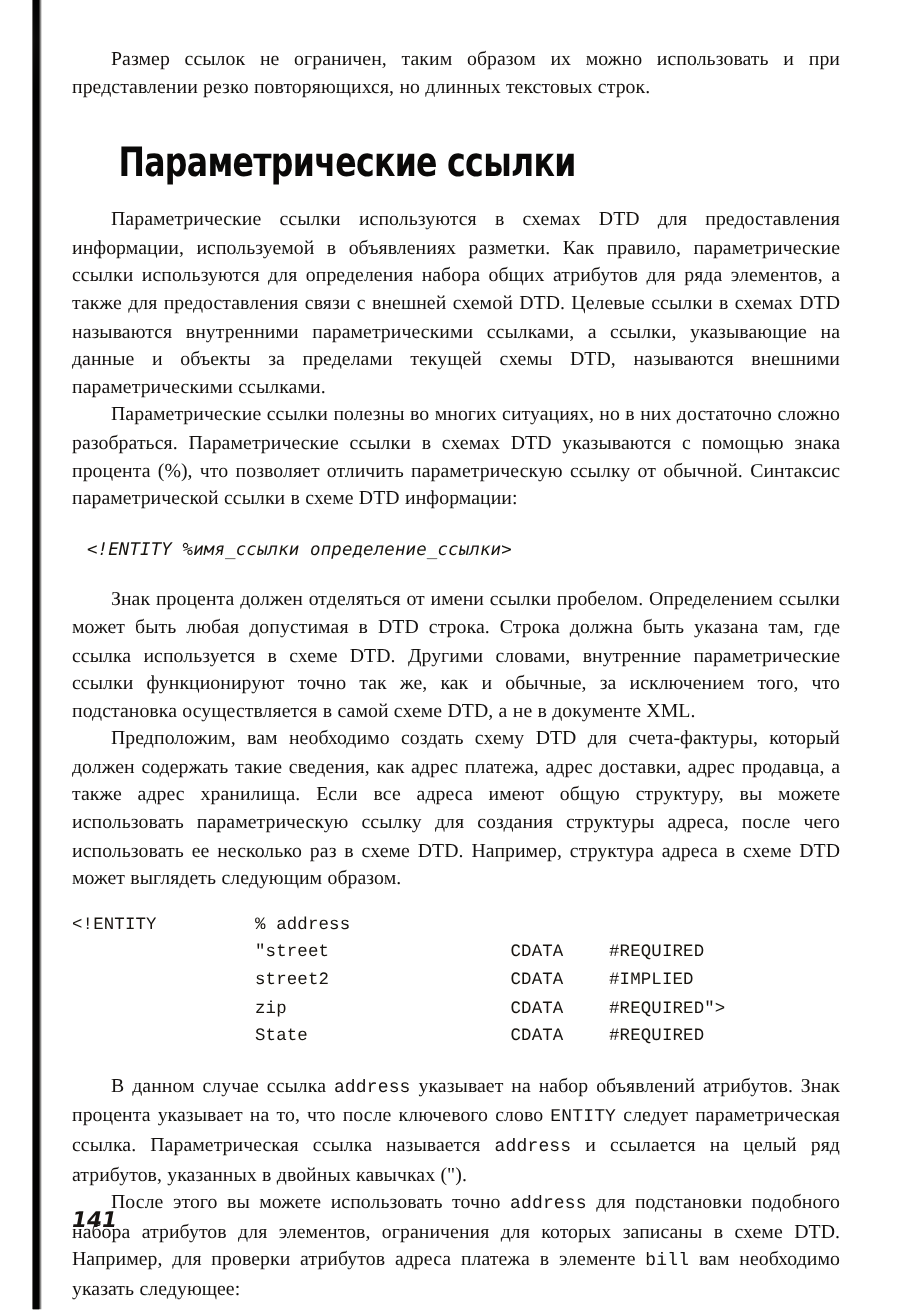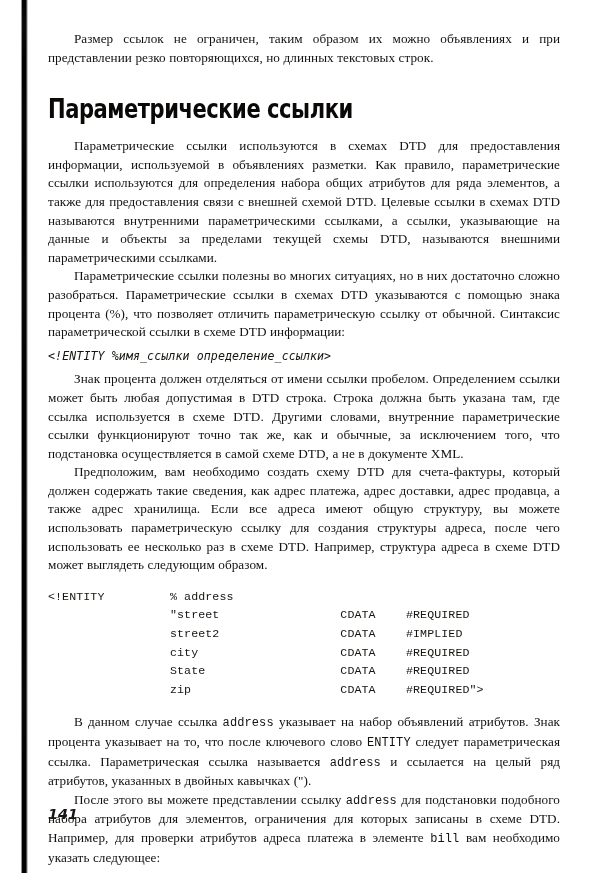--- a/index.html
+++ b/index.html
@@ -90,25 +90,26 @@
     line-height: 30px;
     letter-spacing: -0.6px;
     transform: scaleX(0.78);
     transform-origin: left center;
     color: #0a0908;
   }
 
   .heading-block {
     padding-top: 27px;
     padding-bottom: 13px;
+    margin-left: 31px;
   }
 
   pre.code-line,
   pre.code-block {
-    margin: 0;
+    margin: 10px;
     font-family: "DejaVu Sans Mono", "Liberation Mono", monospace;
     font-size: 11.6px;
     line-height: 18.6px;
     color: #17140f;
     white-space: pre;
     letter-spacing: 0.1px;
   }
   pre.code-line.italic { font-style: italic; }
 
   .code-gap-top { height: 5px; }
@@ -158,21 +159,21 @@
 </style>
 </head>
 <body>
 
 <div class="gutter-stripe"></div>
 
 <div class="page">
 
   <div class="text-column">
 
-    <p class="body-par">Размер ссылок не ограничен, таким образом их можно объявлениях и при представлении резко повторяющихся, но длинных текстовых строк.</p>
+    <p class="body-par">Размер ссылок не ограничен, таким образом их можно использовать и при представлении резко повторяющихся, но длинных текстовых строк.</p>
 
     <div class="heading-block">
       <h2 class="section-heading">Параметрические ссылки</h2>
     </div>
 
     <p class="body-par">Параметрические ссылки используются в схемах DTD для предоставления информации, используемой в объявлениях разметки. Как правило, параметрические ссылки используются для определения набора общих атрибутов для ряда элементов, а также для предоставления связи с внешней схемой DTD. Целевые ссылки в схемах DTD называются внутренними параметрическими ссылками, а ссылки, указывающие на данные и объекты за пределами текущей схемы DTD, называются внешними параметрическими ссылками.</p>
 
     <p class="body-par">Параметрические ссылки полезны во многих ситуациях, но в них достаточно сложно разобраться. Параметрические ссылки в схемах DTD указываются с помощью знака процента (%), что позволяет отличить параметрическую ссылку от обычной. Синтаксис параметрической ссылки в схеме DTD информации:</p>
 
     <div class="code-gap-top"></div>
@@ -200,44 +201,38 @@
         <td class="col-flag">#REQUIRED</td>
       </tr>
       <tr>
         <td class="col-keyword"></td>
         <td class="col-name">street2</td>
         <td class="col-type">CDATA</td>
         <td class="col-flag">#IMPLIED</td>
       </tr>
       <tr>
         <td class="col-keyword"></td>
-        <td class="col-name">city</td>
+        <td class="col-name">zip</td>
+        <td class="col-type">CDATA</td>
+        <td class="col-flag">#REQUIRED"&gt;</td>
+      </tr>
+      <tr>
+        <td class="col-keyword"></td>
+        <td class="col-name">State</td>
         <td class="col-type">CDATA</td>
         <td class="col-flag">#REQUIRED</td>
-      </tr>
-      <tr>
-        <td class="col-keyword"></td>
-        <td class="col-name">State</td>
-        <td class="col-type">CDATA</td>
-        <td class="col-flag">#REQUIRED</td>
-      </tr>
-      <tr>
-        <td class="col-keyword"></td>
-        <td class="col-name">zip</td>
-        <td class="col-type">CDATA</td>
-        <td class="col-flag">#REQUIRED"&gt;</td>
       </tr>
     </tbody>
       </table>
 
     <div style="height:14px"></div>
 
     <p class="body-par"><span>В данном случае ссылка </span><code class="inline-code">address</code><span> указывает на набор объявлений атрибутов. Знак процента указывает на то, что после ключевого слово </span><code class="inline-code">ENTITY</code><span> следует параметрическая ссылка. Параметрическая ссылка называется </span><code class="inline-code">address</code><span> и ссылается на целый ряд атрибутов, указанных в двойных кавычках (").</span></p>
 
-    <p class="body-par"><span>После этого вы можете представлении ссылку </span><code class="inline-code">address</code><span> для подстановки подобного набора атрибутов для элементов, ограничения для которых записаны в схеме DTD. Например, для проверки атрибутов адреса платежа в элементе </span><code class="inline-code">bill</code><span> вам необходимо указать следующее:</span></p>
+    <p class="body-par"><span>После этого вы можете использовать точно </span><code class="inline-code">address</code><span> для подстановки подобного набора атрибутов для элементов, ограничения для которых записаны в схеме DTD. Например, для проверки атрибутов адреса платежа в элементе </span><code class="inline-code">bill</code><span> вам необходимо указать следующее:</span></p>
 
     <div style="height:4px"></div>
     <pre class="code-line">&lt;!ELEMENT bill (#PCDATA)&gt;</pre>
 
   </div>
 
   <div class="footer">
     <span class="page-number">141</span>
   </div>
 

